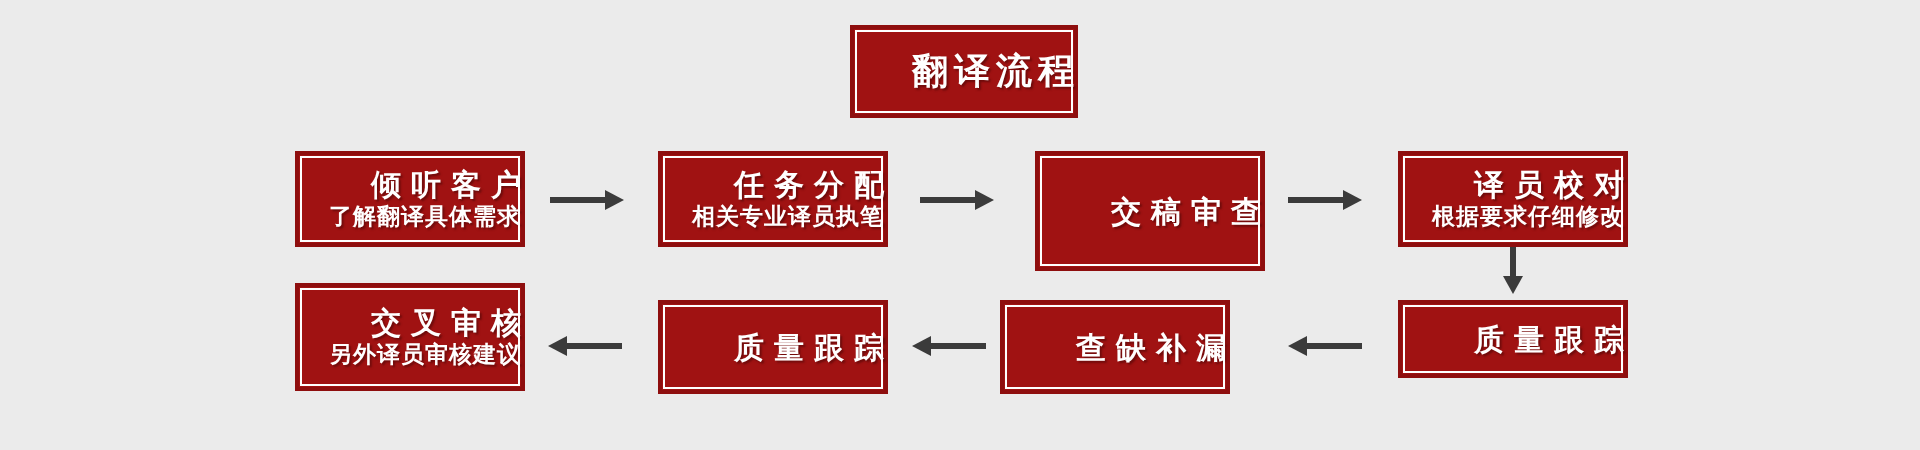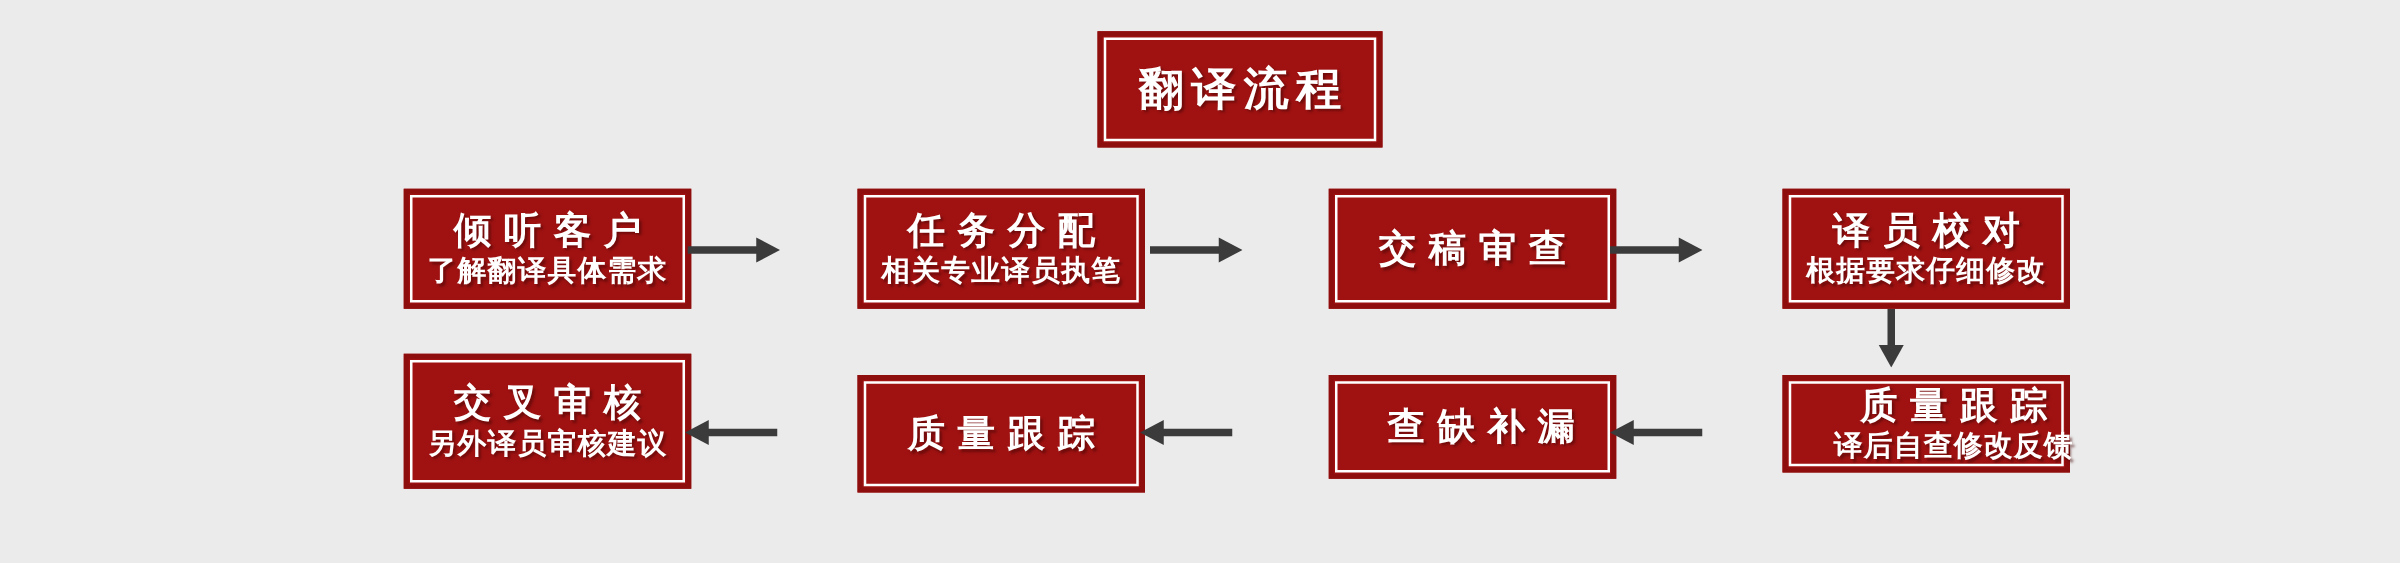--- a/index.html
+++ b/index.html
@@ -17,26 +17,25 @@
 
   
   .flow-box {
     position: absolute;
     width: 230px;
     box-sizing: border-box;
     background: var(--box-fill, #a01212);
     border: 4px solid var(--box-border, #8e0e0e);
     display: flex;
     flex-direction: column;
-    align-items: center;
+    align-items: flex-end;
     justify-content: center;
     gap: 3px;
     color: var(--text, #ffffff);
     text-align: center;
-    margin-left: 28px;
   }
   .flow-box::after {
     content: "";
     position: absolute;
     inset: 1px;
     border: 2px solid var(--box-inner-line, #ffffff);
     pointer-events: none;
   }
   .box-title {
     font-size: 30px;
@@ -63,24 +62,24 @@
     font-weight: bold;
     letter-spacing: 6px;
     margin-right: -6px;
     text-shadow: 2px 2px 2px rgba(70, 5, 5, 0.55);
     white-space: nowrap;
   }
 
   
   .pos-s1 { left: 295px;  top: 151px; height: 96px; }
   .pos-s2 { left: 658px;  top: 151px; height: 96px; }
-  .pos-s3 { left: 1035px; top: 151px; height: 96px; }
+  .pos-s3 { left: 1035px; top: 151px; height: 120px; }
   .pos-s4 { left: 1398px; top: 151px; height: 96px; }
   .pos-s5 { left: 1398px; top: 300px; height: 78px; padding-left: 44px; }
-  .pos-s6 { left: 1035px; top: 300px; height: 83px; padding-left: 14px; }
+  .pos-s6 { left: 1000px; top: 300px; height: 94px; padding-left: 14px; }
   .pos-s7 { left: 658px;  top: 300px; height: 94px; }
   .pos-s8 { left: 295px;  top: 283px; height: 108px; }
 
   
   .arrow {
     position: absolute;
     color: var(--arrow, #3b3b3b);
     line-height: 0;
   }
   .arrow svg { display: block; }
@@ -114,21 +113,20 @@
   <div class="flow-box pos-s3">
     <div class="box-title">交稿审查</div>
   </div>
   <div class="flow-box pos-s4">
     <div class="box-title">译员校对</div>
     <div class="box-subtitle">根据要求仔细修改</div>
   </div>
 
   <div class="flow-box pos-s5">
     <div class="box-title">质量跟踪</div>
-    <div class="box-subtitle">译后自查修改反馈</div>
   </div>
   <div class="flow-box pos-s6">
     <div class="box-title">查缺补漏</div>
   </div>
   <div class="flow-box pos-s7">
     <div class="box-title">质量跟踪</div>
   </div>
   <div class="flow-box pos-s8">
     <div class="box-title">交叉审核</div>
     <div class="box-subtitle">另外译员审核建议</div>

